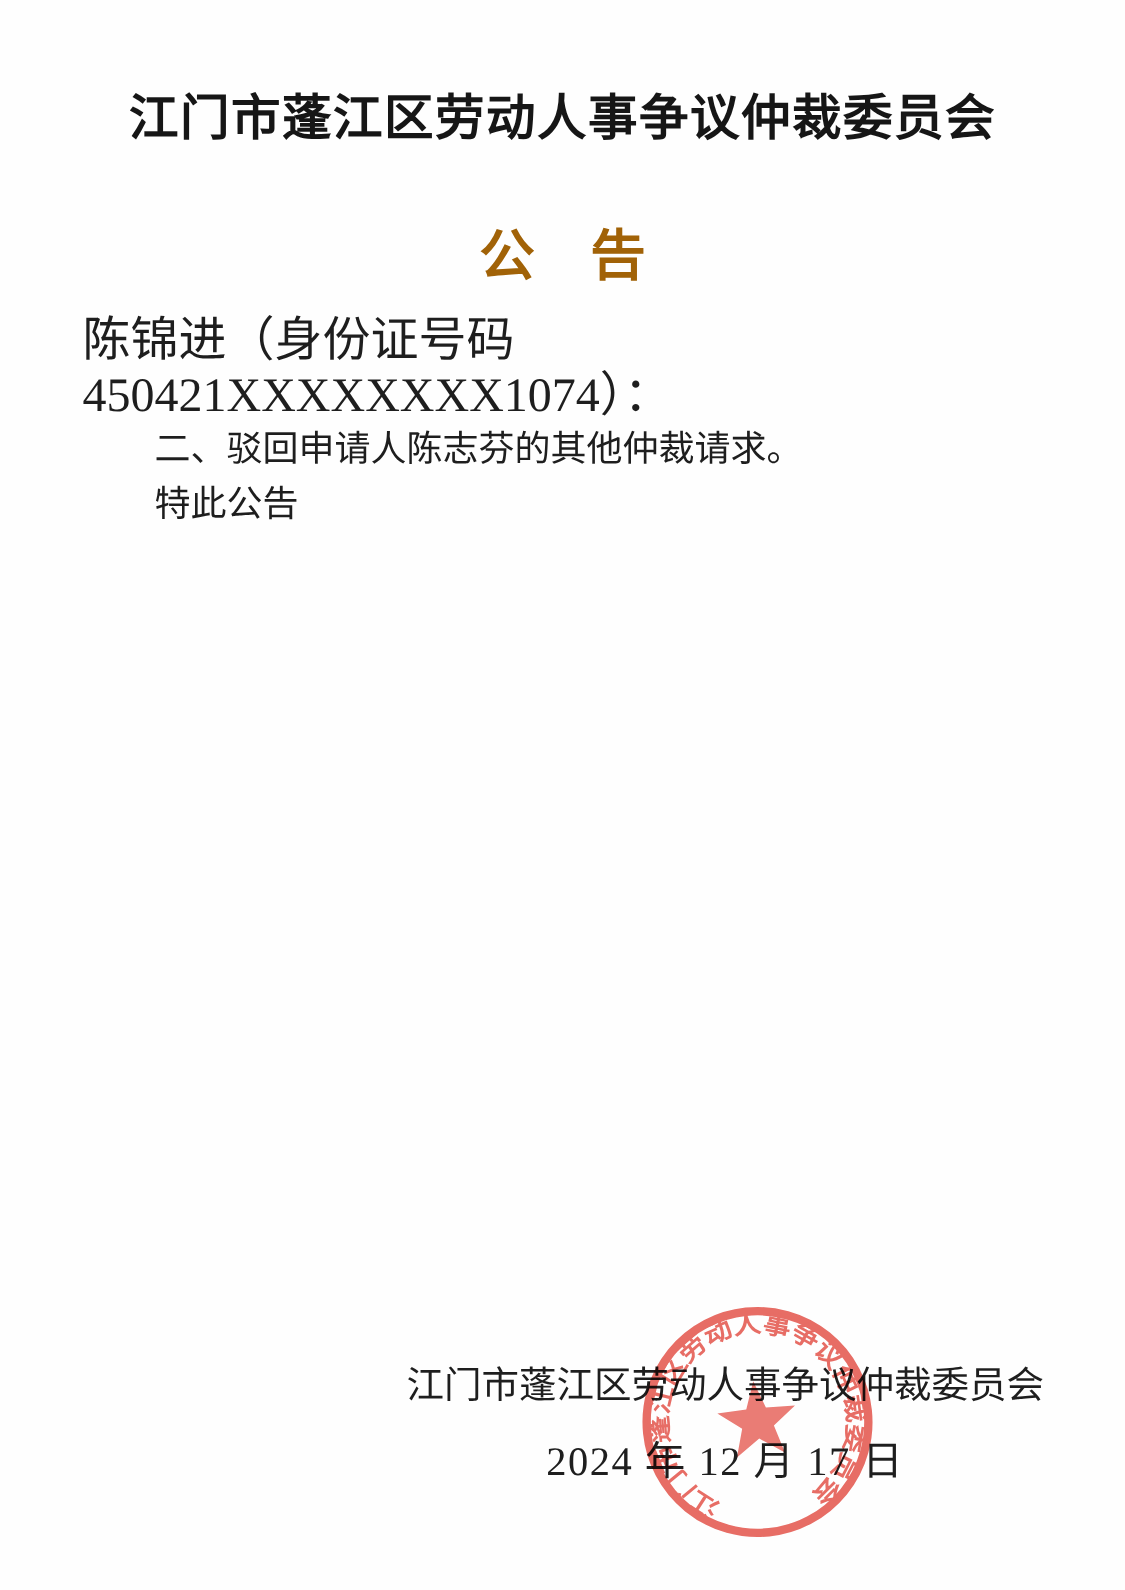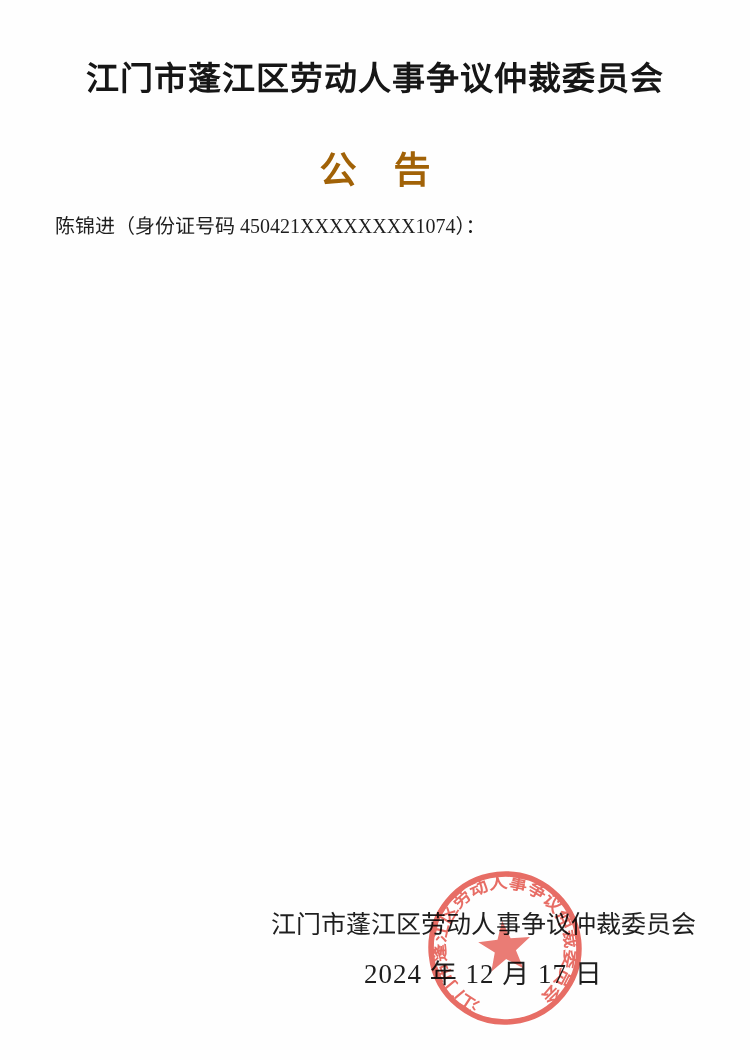--- a/index.html
+++ b/index.html
@@ -26,21 +26,21 @@
     font-size: 37px;
     font-weight: bold;
     color: #a16207;
   }
   .content {
     width: 640px;
     margin: 0 auto;
   }
   .addressee {
     margin-top: 14px;
-    font-size: 20px;
+    font-size: 32px;
     line-height: 37px;
   }
   .body-text p {
     margin: 0;
     font-size: 24px;
     line-height: 37px;
     text-align: justify;
     text-indent: 2em;
   }
   .signature {
@@ -83,20 +83,22 @@
 <div class="page">
 
   <div class="doc-title">江门市蓬江区劳动人事争议仲裁委员会</div>
 
   <div class="doc-subtitle">公　告</div>
 
   <div class="content">
     <div class="addressee">陈锦进（身份证号码 450421XXXXXXXX1074）：</div>
 
     <div class="body-text">
+      <p>二、驳回申请人陈志芬的其他仲裁请求。</p>
+      <p>特此公告</p>
     </div>
   </div>
 
   <div class="signature">
     <div class="sig-org">江门市蓬江区劳动人事争议仲裁委员会</div>
     <div class="sig-date">2024 年 12 月 17 日</div>
   </div>
 
   <div class="seal">
     <svg viewBox="0 0 162 162" xmlns="http://www.w3.org/2000/svg">

